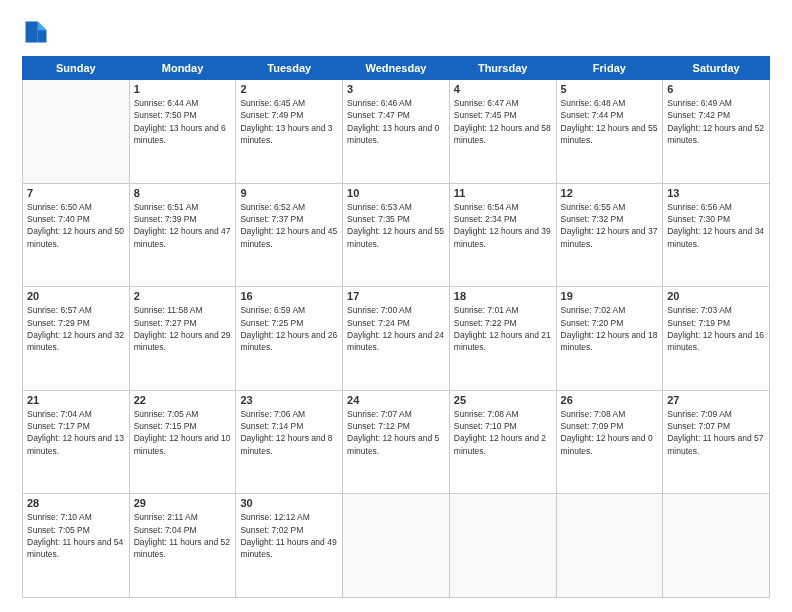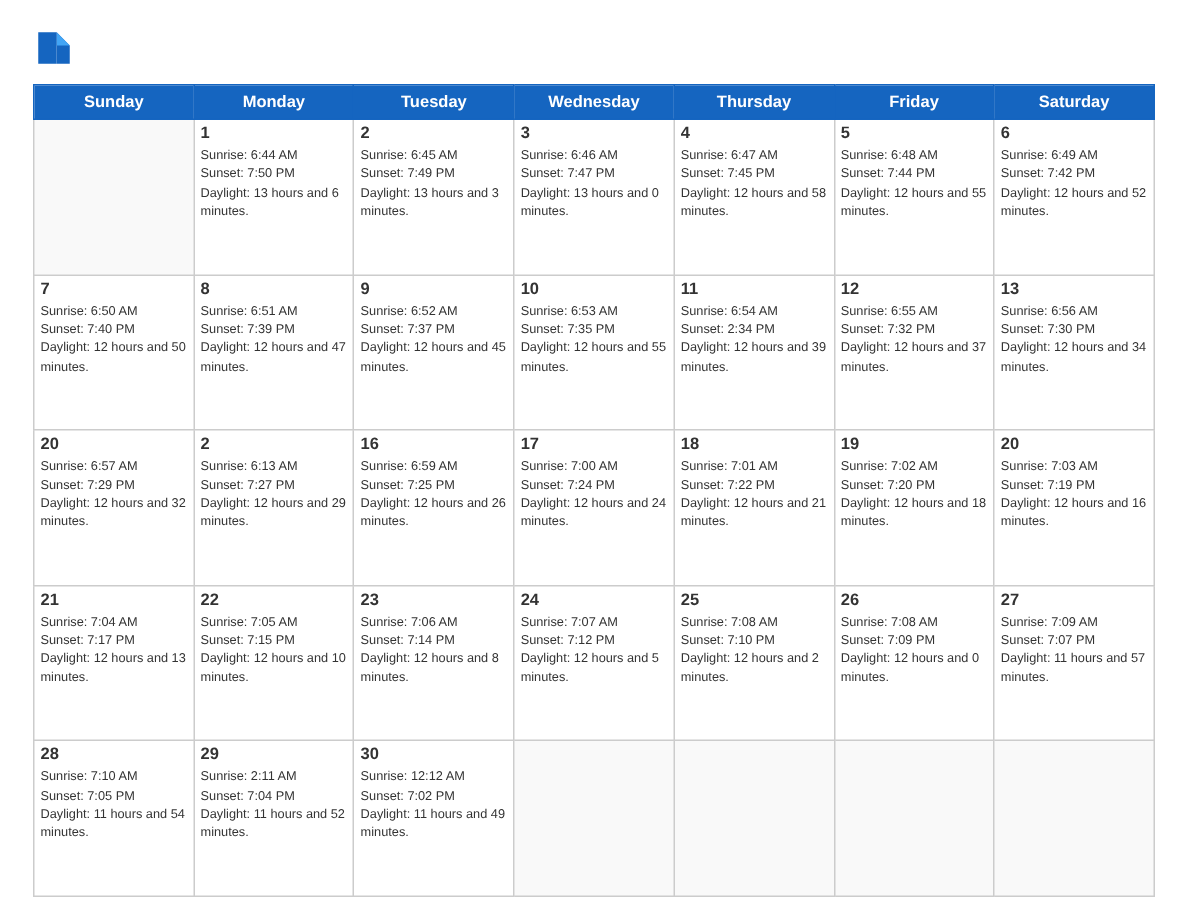--- a/index.html
+++ b/index.html
@@ -209,21 +209,21 @@
         </tr>
         <tr>
           <td>
             <span class="day-num">20</span>
             <span class="cell-line">Sunrise: 6:57 AM</span>
             <span class="cell-line">Sunset: 7:29 PM</span>
             <span class="cell-line">Daylight: 12 hours and 32 minutes.</span>
           </td>
           <td>
             <span class="day-num">2</span>
-            <span class="cell-line">Sunrise: 6:13 AM</span>
+            <span class="cell-line">Sunrise: 11:58 AM</span>
             <span class="cell-line">Sunset: 7:27 PM</span>
             <span class="cell-line">Daylight: 12 hours and 29 minutes.</span>
           </td>
           <td>
             <span class="day-num">16</span>
             <span class="cell-line">Sunrise: 6:59 AM</span>
             <span class="cell-line">Sunset: 7:25 PM</span>
             <span class="cell-line">Daylight: 12 hours and 26 minutes.</span>
           </td>
           <td>

